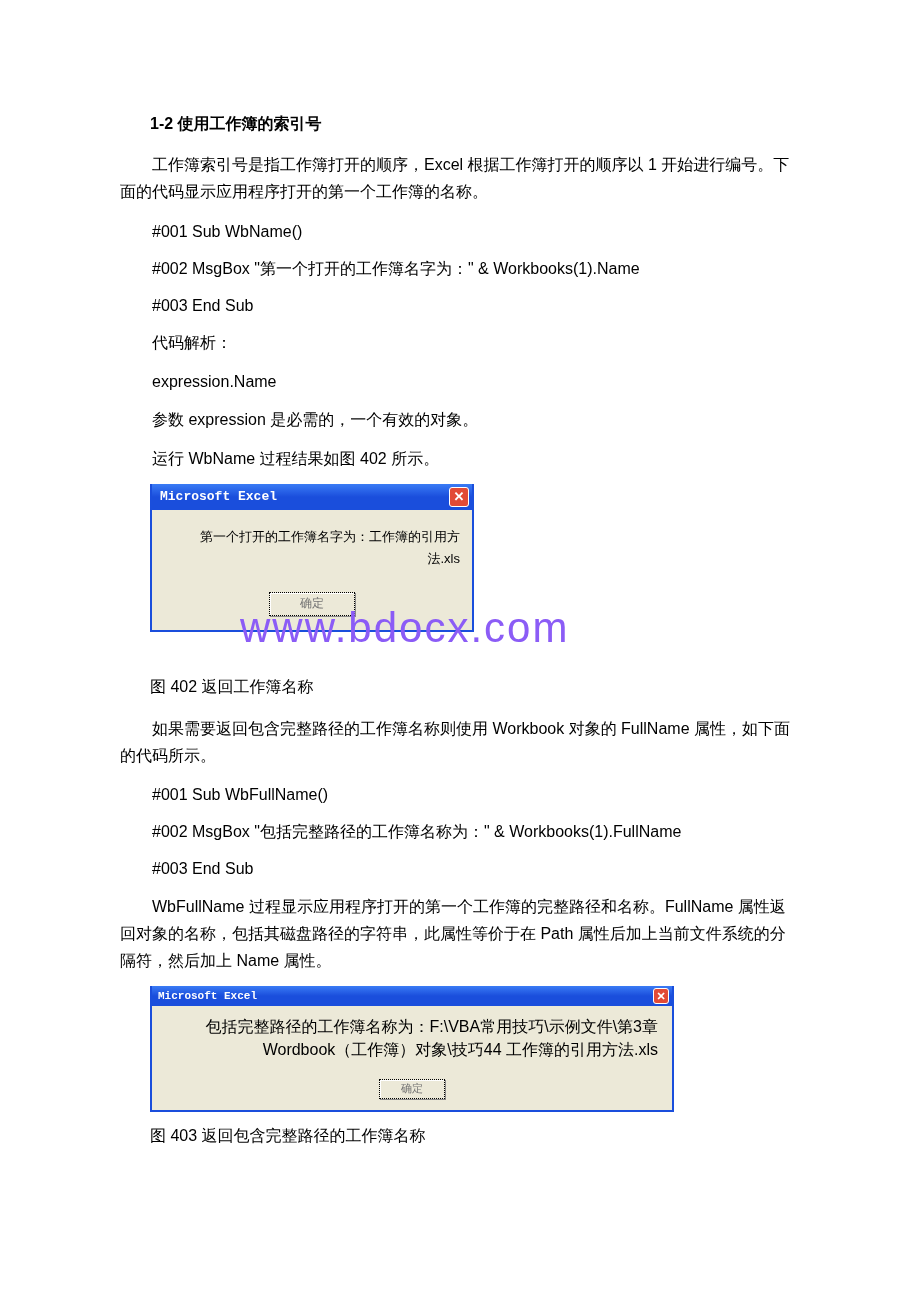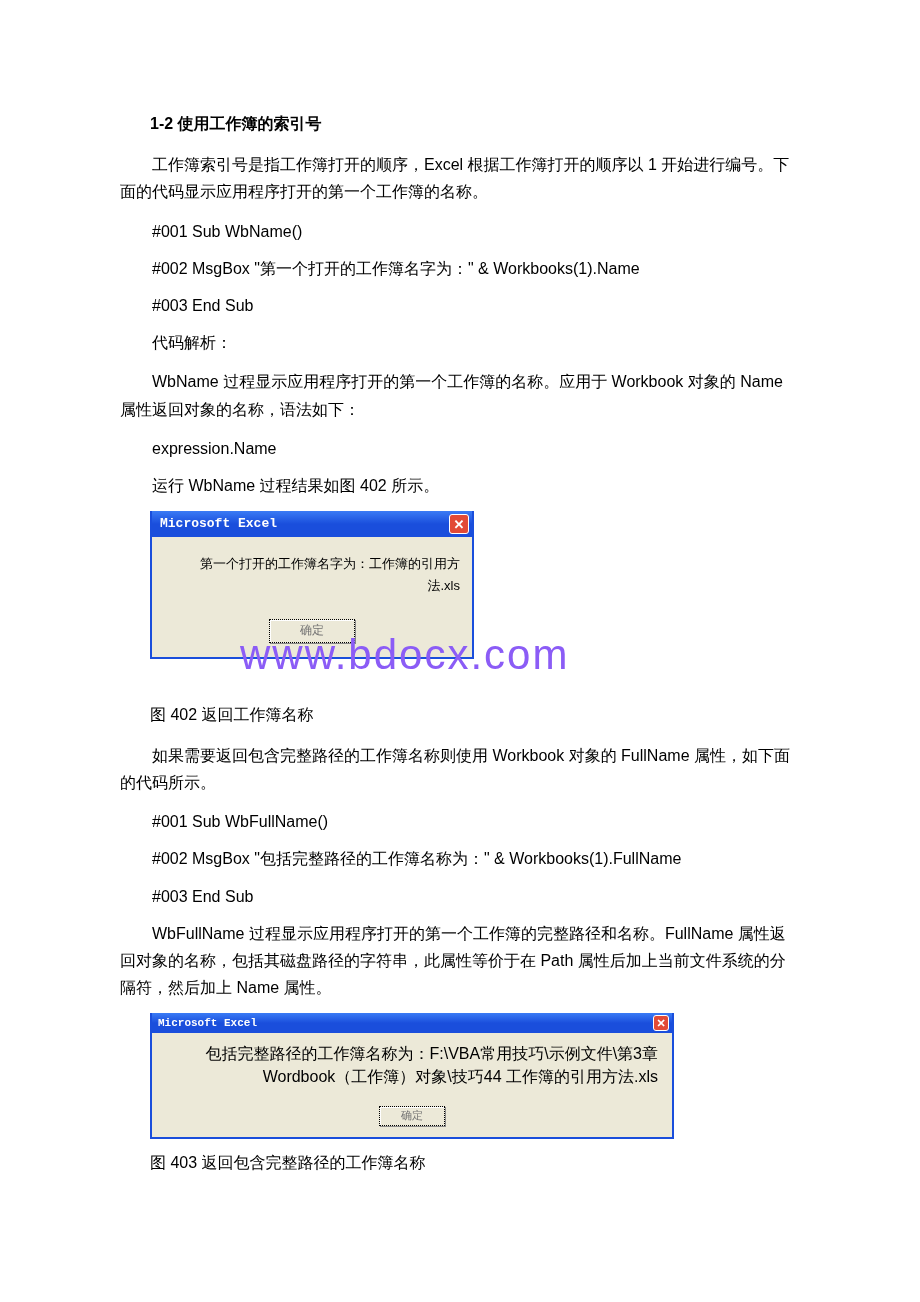--- a/index.html
+++ b/index.html
@@ -139,24 +139,24 @@
   <div class="heading">1-2 使用工作簿的索引号</div>
 
   <div class="para">工作簿索引号是指工作簿打开的顺序，Excel 根据工作簿打开的顺序以 1 开始进行编号。下面的代码显示应用程序打开的第一个工作簿的名称。</div>
 
   <div class="code-line">#001 Sub WbName()</div>
   <div class="code-line">#002 MsgBox "第一个打开的工作簿名字为：" &amp; Workbooks(1).Name</div>
   <div class="code-line">#003 End Sub</div>
 
   <div class="para">代码解析：</div>
 
-  <div class="para" style="text-indent:2em;">WbName 过程显示应用程序打开的第一个工作簿的名称。应用于 Workbook 对象的 Name 属性返回对象的名称，语法如下：</div>
 
   <div class="code-line">expression.Name</div>
 
+  <div class="para">参数 expression 是必需的，一个有效的对象。</div>
 
   <div class="para">运行 WbName 过程结果如图 402 所示。</div>
 
   <div class="dialog-sm">
     <div class="titlebar">
       <span class="title-text">Microsoft Excel</span>
       <span class="close-btn">
         <span class="close-x">✕</span>
       </span>
     </div>

